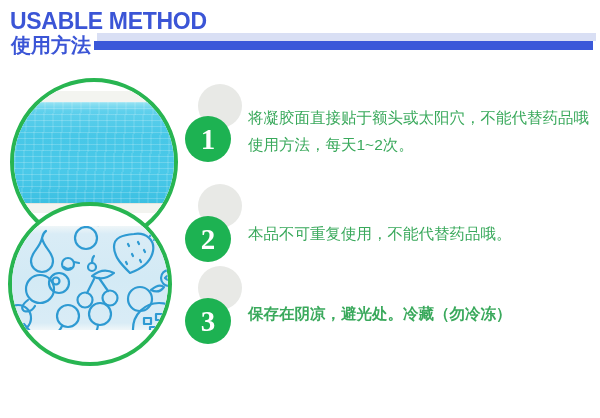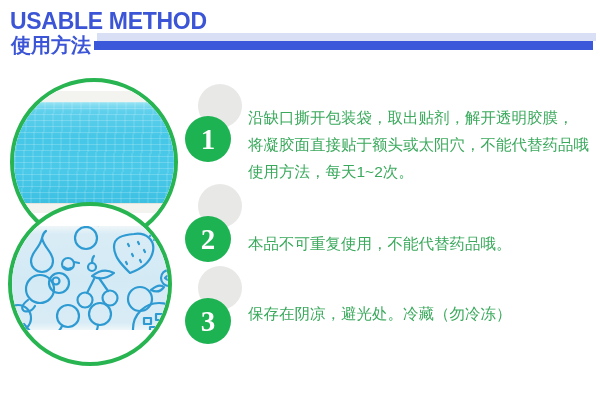--- a/index.html
+++ b/index.html
@@ -109,34 +109,33 @@
         <path d="M159 52 q4 -5 8 0 q-4 4 -8 0"></path>
       </svg>
     </div>
   </div>
 
   <div class="badge-gray" style="left:198px;top:84px;"></div>
   <div class="badge-green" style="left:185px;top:116px;">
     <span>1</span>
   </div>
   <div class="step-text" style="top:104px;">
-    <div>沿缺口撕开包装袋，取出贴剂，解开透明胶膜，</div>
     <div>将凝胶面直接贴于额头或太阳穴，不能代替药品哦</div>
     <div>使用方法，每天1~2次。</div>
   </div>
 
   <div class="badge-gray" style="left:198px;top:184px;"></div>
   <div class="badge-green" style="left:185px;top:216px;">
     <span>2</span>
   </div>
-  <div class="step-text" style="top:230px;">
+  <div class="step-text" style="top:220px;">
     <div>本品不可重复使用，不能代替药品哦。</div>
   </div>
 
   <div class="badge-gray" style="left:198px;top:266px;"></div>
   <div class="badge-green" style="left:185px;top:298px;">
     <span>3</span>
   </div>
-  <div class="step-text" style="top:300px;">
+  <div class="step-text" style="top:300px;font-weight:bold;">
     <div>保存在阴凉，避光处。冷藏（勿冷冻）</div>
   </div>
 
 </div>
 
 </body></html>

